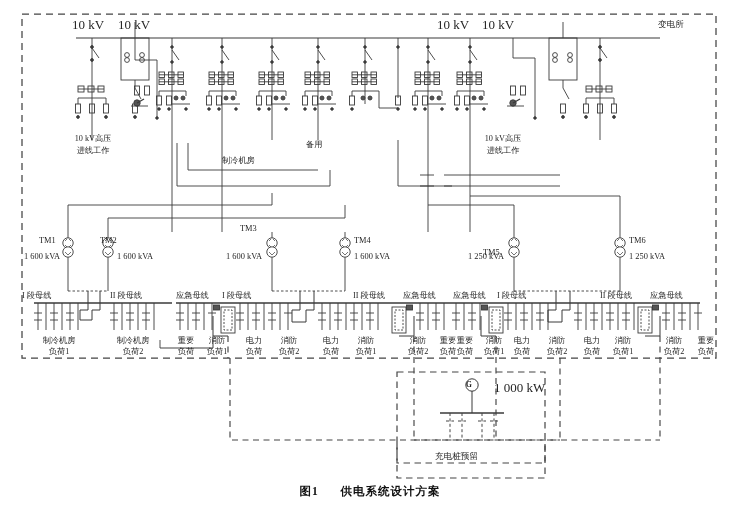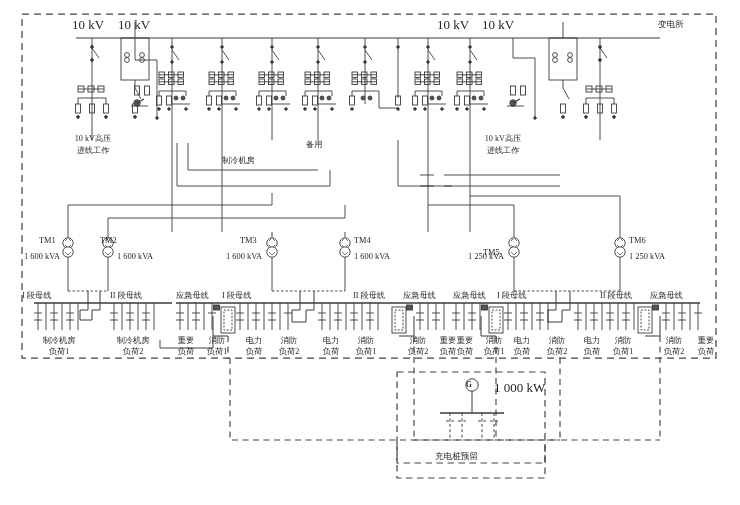--- a/index.html
+++ b/index.html
@@ -683,21 +683,21 @@
 
   <div class="lbl cn" style="left:222px; top:156px;">制冷机房</div>
   <div class="lbl cn" style="left:306px; top:140px;">备用</div>
 
   <div class="lbl tm" style="left:39px; top:236px;">TM1</div>
   <div class="lbl tm" style="left:24px; top:252px;">1 600 kVA</div>
 
   <div class="lbl tm" style="left:100px; top:236px;">TM2</div>
   <div class="lbl tm" style="left:117px; top:252px;">1 600 kVA</div>
 
-  <div class="lbl tm" style="left:240px; top:236px;">TM3</div>
+  <div class="lbl tm" style="left:240px; top:224px;">TM3</div>
   <div class="lbl tm" style="left:226px; top:252px;">1 600 kVA</div>
 
   <div class="lbl tm" style="left:354px; top:236px;text-align:center;">TM4</div>
   <div class="lbl tm" style="left:354px; top:252px;">1 600 kVA</div>
 
   <div class="lbl tm" style="left:483px; top:248px;">TM5</div>
   <div class="lbl tm" style="left:468px; top:252px;">1 250 kVA</div>
 
   <div class="lbl tm" style="left:629px; top:236px;">TM6</div>
   <div class="lbl tm" style="left:629px; top:252px;">1 250 kVA</div>
@@ -757,14 +757,19 @@
 
   <div class="lbl cn center" style="left:660px; top:336px; width:28px;">消防</div>
   <div class="lbl cn center" style="left:657px; top:347px; width:34px;">负荷2</div>
   <div class="lbl cn center" style="left:692px; top:336px; width:28px;">重要</div>
   <div class="lbl cn center" style="left:689px; top:347px; width:34px;">负荷</div>
 
   <div class="lbl" style="left:466px; top:381px; font-size:7.5px; font-weight:bold;">G</div>
   <div class="lbl kv" style="left:494px; top:381px;">1 000 kW</div>
   <div class="lbl cn9" style="left:435px; top:452px;">充电桩预留</div>
 
+  <div class="caption" style="top:484px;">
+    <span>图1</span>
+    <span style="display:inline-block;width:14px;"></span>
+    <span>供电系统设计方案</span>
+  </div>
 
 </div>
 
 </body></html>

